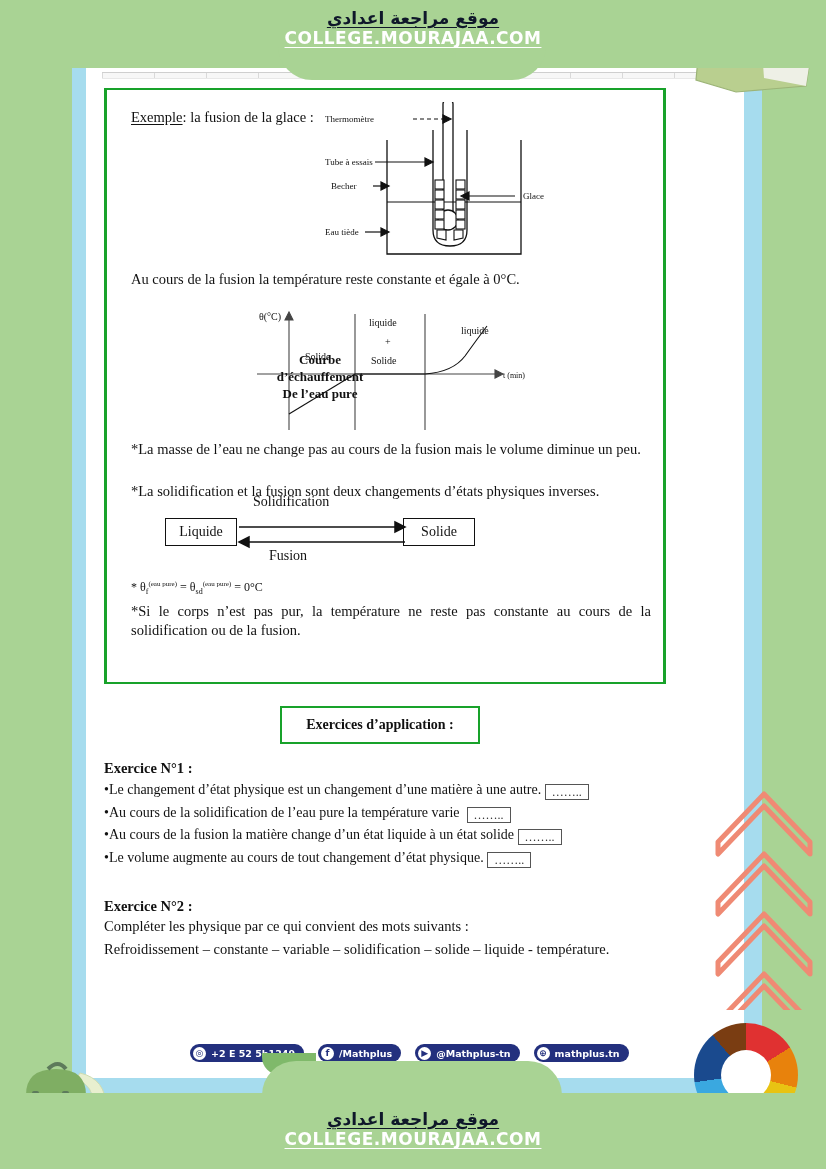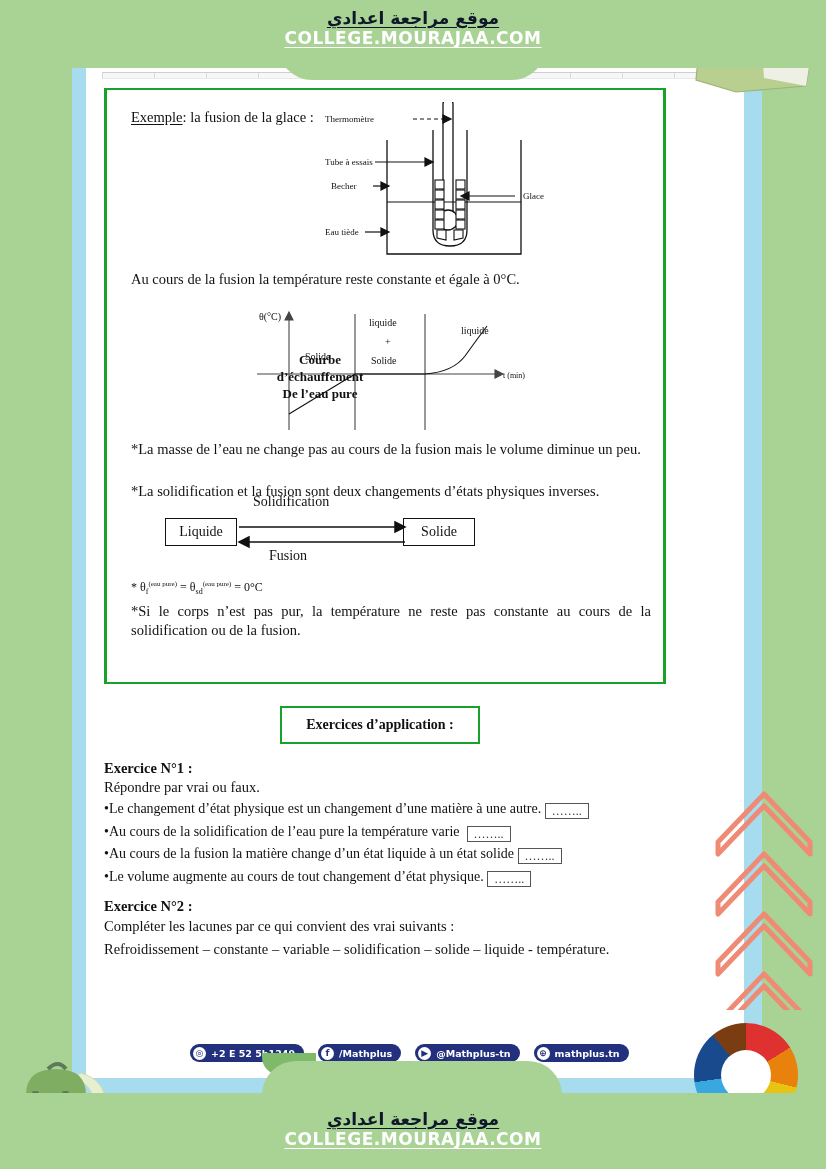--- a/index.html
+++ b/index.html
@@ -361,42 +361,41 @@
 
     <div class="para" style="position:absolute; left:24px; top:512px; width:520px;">*Si le corps n’est pas pur, la température ne reste pas constante au cours de la solidification  ou de la fusion.</div>
   </div>
 
   <div class="ex-title-box">
     <span>Exercices d’application :</span>
   </div>
 
   <div style="position:absolute; left:0; top:672px; width:570px;">
     <div style="font-weight:700; font-size:14.5px;">Exercice N°1 :</div>
-    <div style="font-size:14.5px; margin-top:2px;">Répondre par vrai ou faux.</div>
     <div class="bullet-line" style="margin-top:2px;">
       <span>•Le changement d’état physique est un changement d’une matière à une autre.</span>
       <span class="blank-box">……..</span>
     </div>
     <div class="bullet-line">
       <span>•Au cours de la solidification de l’eau pure la température varie</span>
       &nbsp;<span class="blank-box">……..</span>
     </div>
     <div class="bullet-line">
       <span>•Au cours de la fusion la matière change d’un état liquide à un état solide</span>
       <span class="blank-box">……..</span>
     </div>
     <div class="bullet-line">
       <span>•Le volume augmente au cours de tout changement d’état physique.</span>
       <span class="blank-box">……..</span>
     </div>
   </div>
 
   <div style="position:absolute; left:0; top:810px; width:548px;">
     <div style="font-weight:700; font-size:14.5px;">Exercice N°2 :</div>
-    <div style="font-size:14.5px; margin-top:3px;">Compléter les lacunes par ce qui convient des vrai suivants :</div>
+    <div style="font-size:14.5px; margin-top:3px;">Compléter les physique par ce qui convient des mots suivants :</div>
     <div class="para" style="margin-top:5px; text-align:justify;">Refroidissement  –  constante  –  variable  –  solidification  –  solide  –  liquide  -  température.</div>
   </div>
 </div>
 
 <div class="social-row">
   <div class="badge">
     <span class="badge-ico">◎</span>
     <span>+2 E 52 5b1249</span>
   </div>
   <div class="badge">

